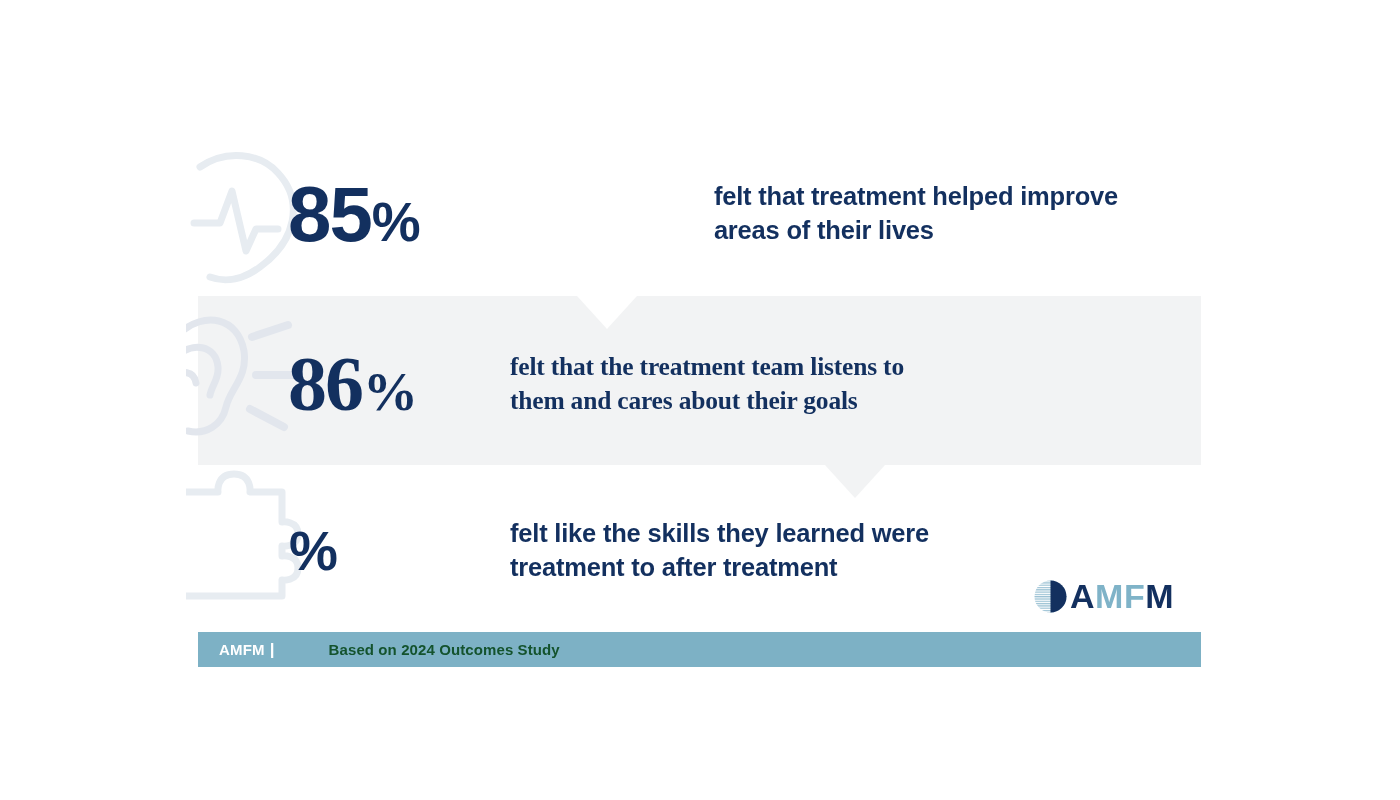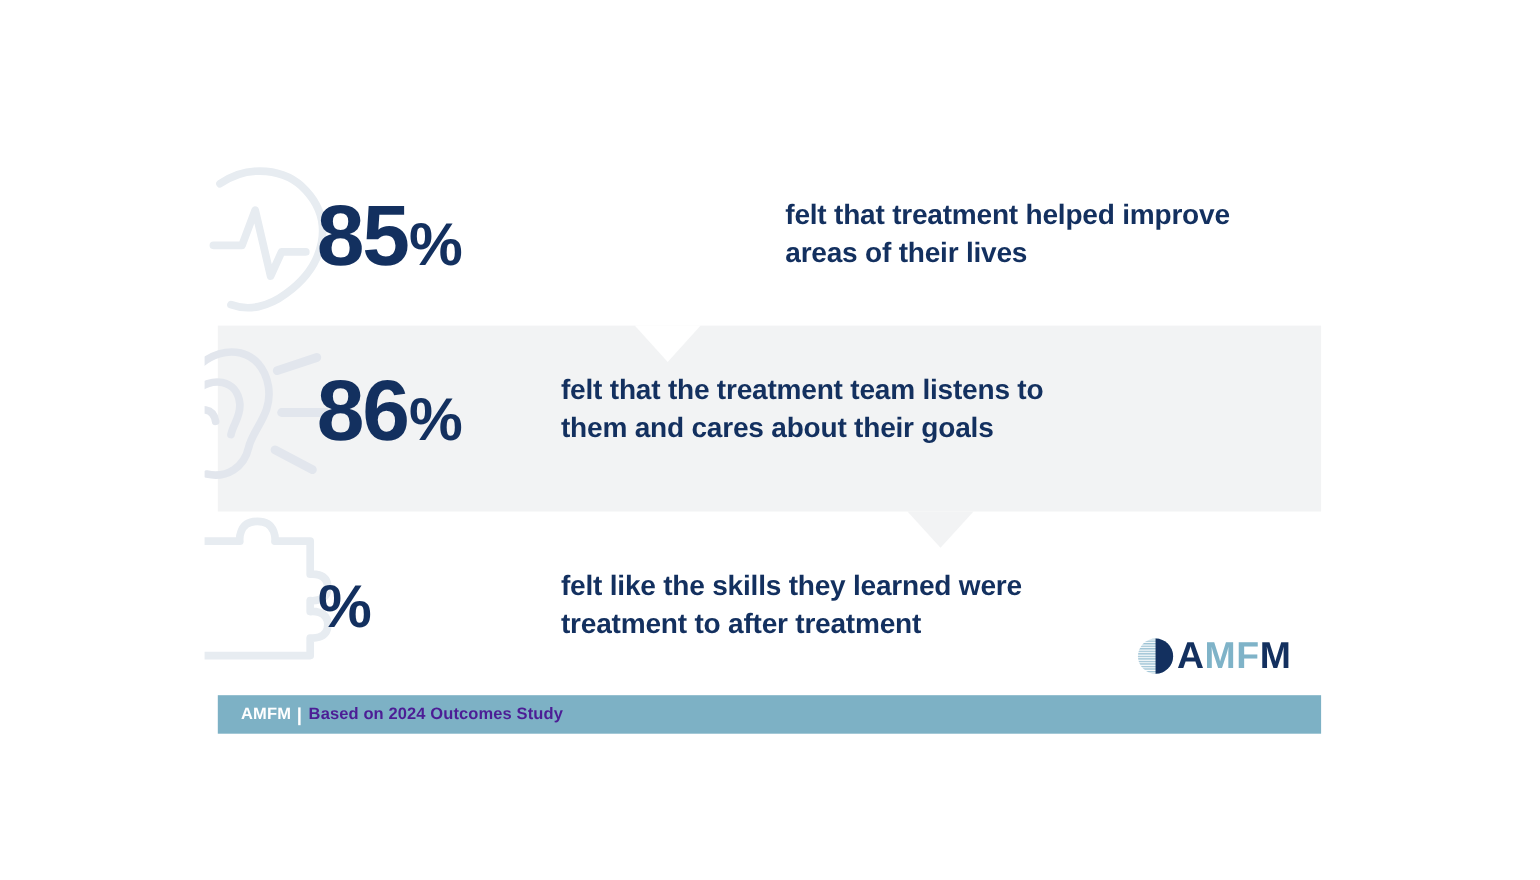--- a/index.html
+++ b/index.html
@@ -67,21 +67,21 @@
 
   
   .row {
     position: absolute;
     display: flex;
     align-items: center;
     left: 288px;
     width: 830px;
   }
   .row-1 { top: 168px; height: 92px; justify-content: space-between; }
-  .row-2 { top: 327px; height: 92px; }
+  .row-2 { top: 338px; height: 92px; font-family: Liberation Serif, serif; }
   .row-3 { top: 505px; height: 92px; }
 
   .pct {
     color: #13305f;
     font-weight: bold;
     font-size: 78px;
     line-height: 1;
     letter-spacing: -2px;
     white-space: nowrap;
     width: 196px;
@@ -145,24 +145,25 @@
     font-size: 15px;
     letter-spacing: 0.2px;
   }
   .footer-sep {
     color: #ffffff;
     font-weight: bold;
     font-size: 17px;
     margin: 0 6px 0 5px;
   }
   .footer-note {
-    color: #4c1d95;
+    color: #14532d;
     font-weight: bold;
     font-size: 15px;
     letter-spacing: 0.1px;
+    margin-left: 48px;
   }
 </style>
 </head>
 <body>
 
 <div id="slide">
 
   <div class="band"></div>
   <div class="notch-top"></div>
   <div class="notch-bottom"></div>

